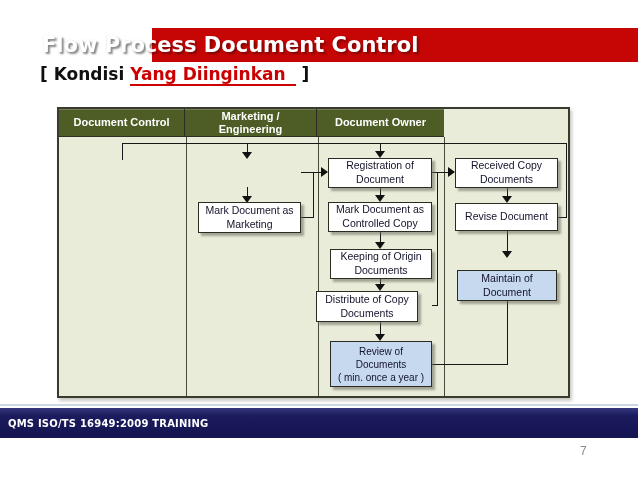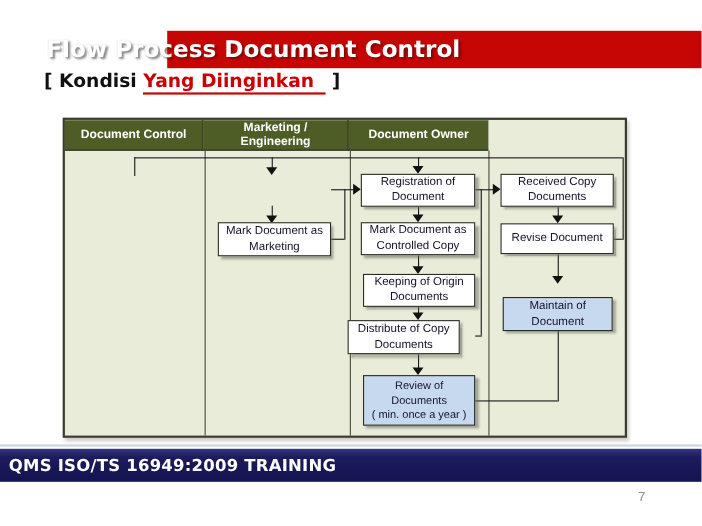--- a/index.html
+++ b/index.html
@@ -47,21 +47,21 @@
   .arr{position:absolute;width:0;height:0;}
   .arr-d{border-left:5px solid transparent;border-right:5px solid transparent;border-top:7px solid #111;}
   .arr-u{border-left:5px solid transparent;border-right:5px solid transparent;border-bottom:7px solid #111;}
   .arr-r{border-top:5px solid transparent;border-bottom:5px solid transparent;border-left:7px solid #111;}
 
   
   .pre-footer-line{position:absolute;left:0;top:404px;width:638px;height:2px;background:#ccd5e2;}
   .footer-bar{position:absolute;left:0;top:408px;width:638px;height:30px;
               background:linear-gradient(180deg,#37377e 0%,#1b1b5e 25%,#141450 100%);
               display:flex;align-items:center;}
-  .footer-bar .ft{color:#ffffff;font-size:15px;font-weight:bold;padding-left:8px;letter-spacing:.2px;
+  .footer-bar .ft{color:#ffffff;font-size:10px;font-weight:bold;padding-left:8px;letter-spacing:.2px;
                   font-family:"DejaVu Sans","Liberation Sans",sans-serif;}
   .page-num{position:absolute;left:580px;top:444px;font-size:12px;color:#8c8c8c;}
 </style>
 </head>
 <body>
 
 <div class="slide">
 
   <div class="red-bar"></div>
   <h1 class="title"><span class="t-ghost">Flow Pro</span><span class="t-main">cess Document Control</span></h1>

